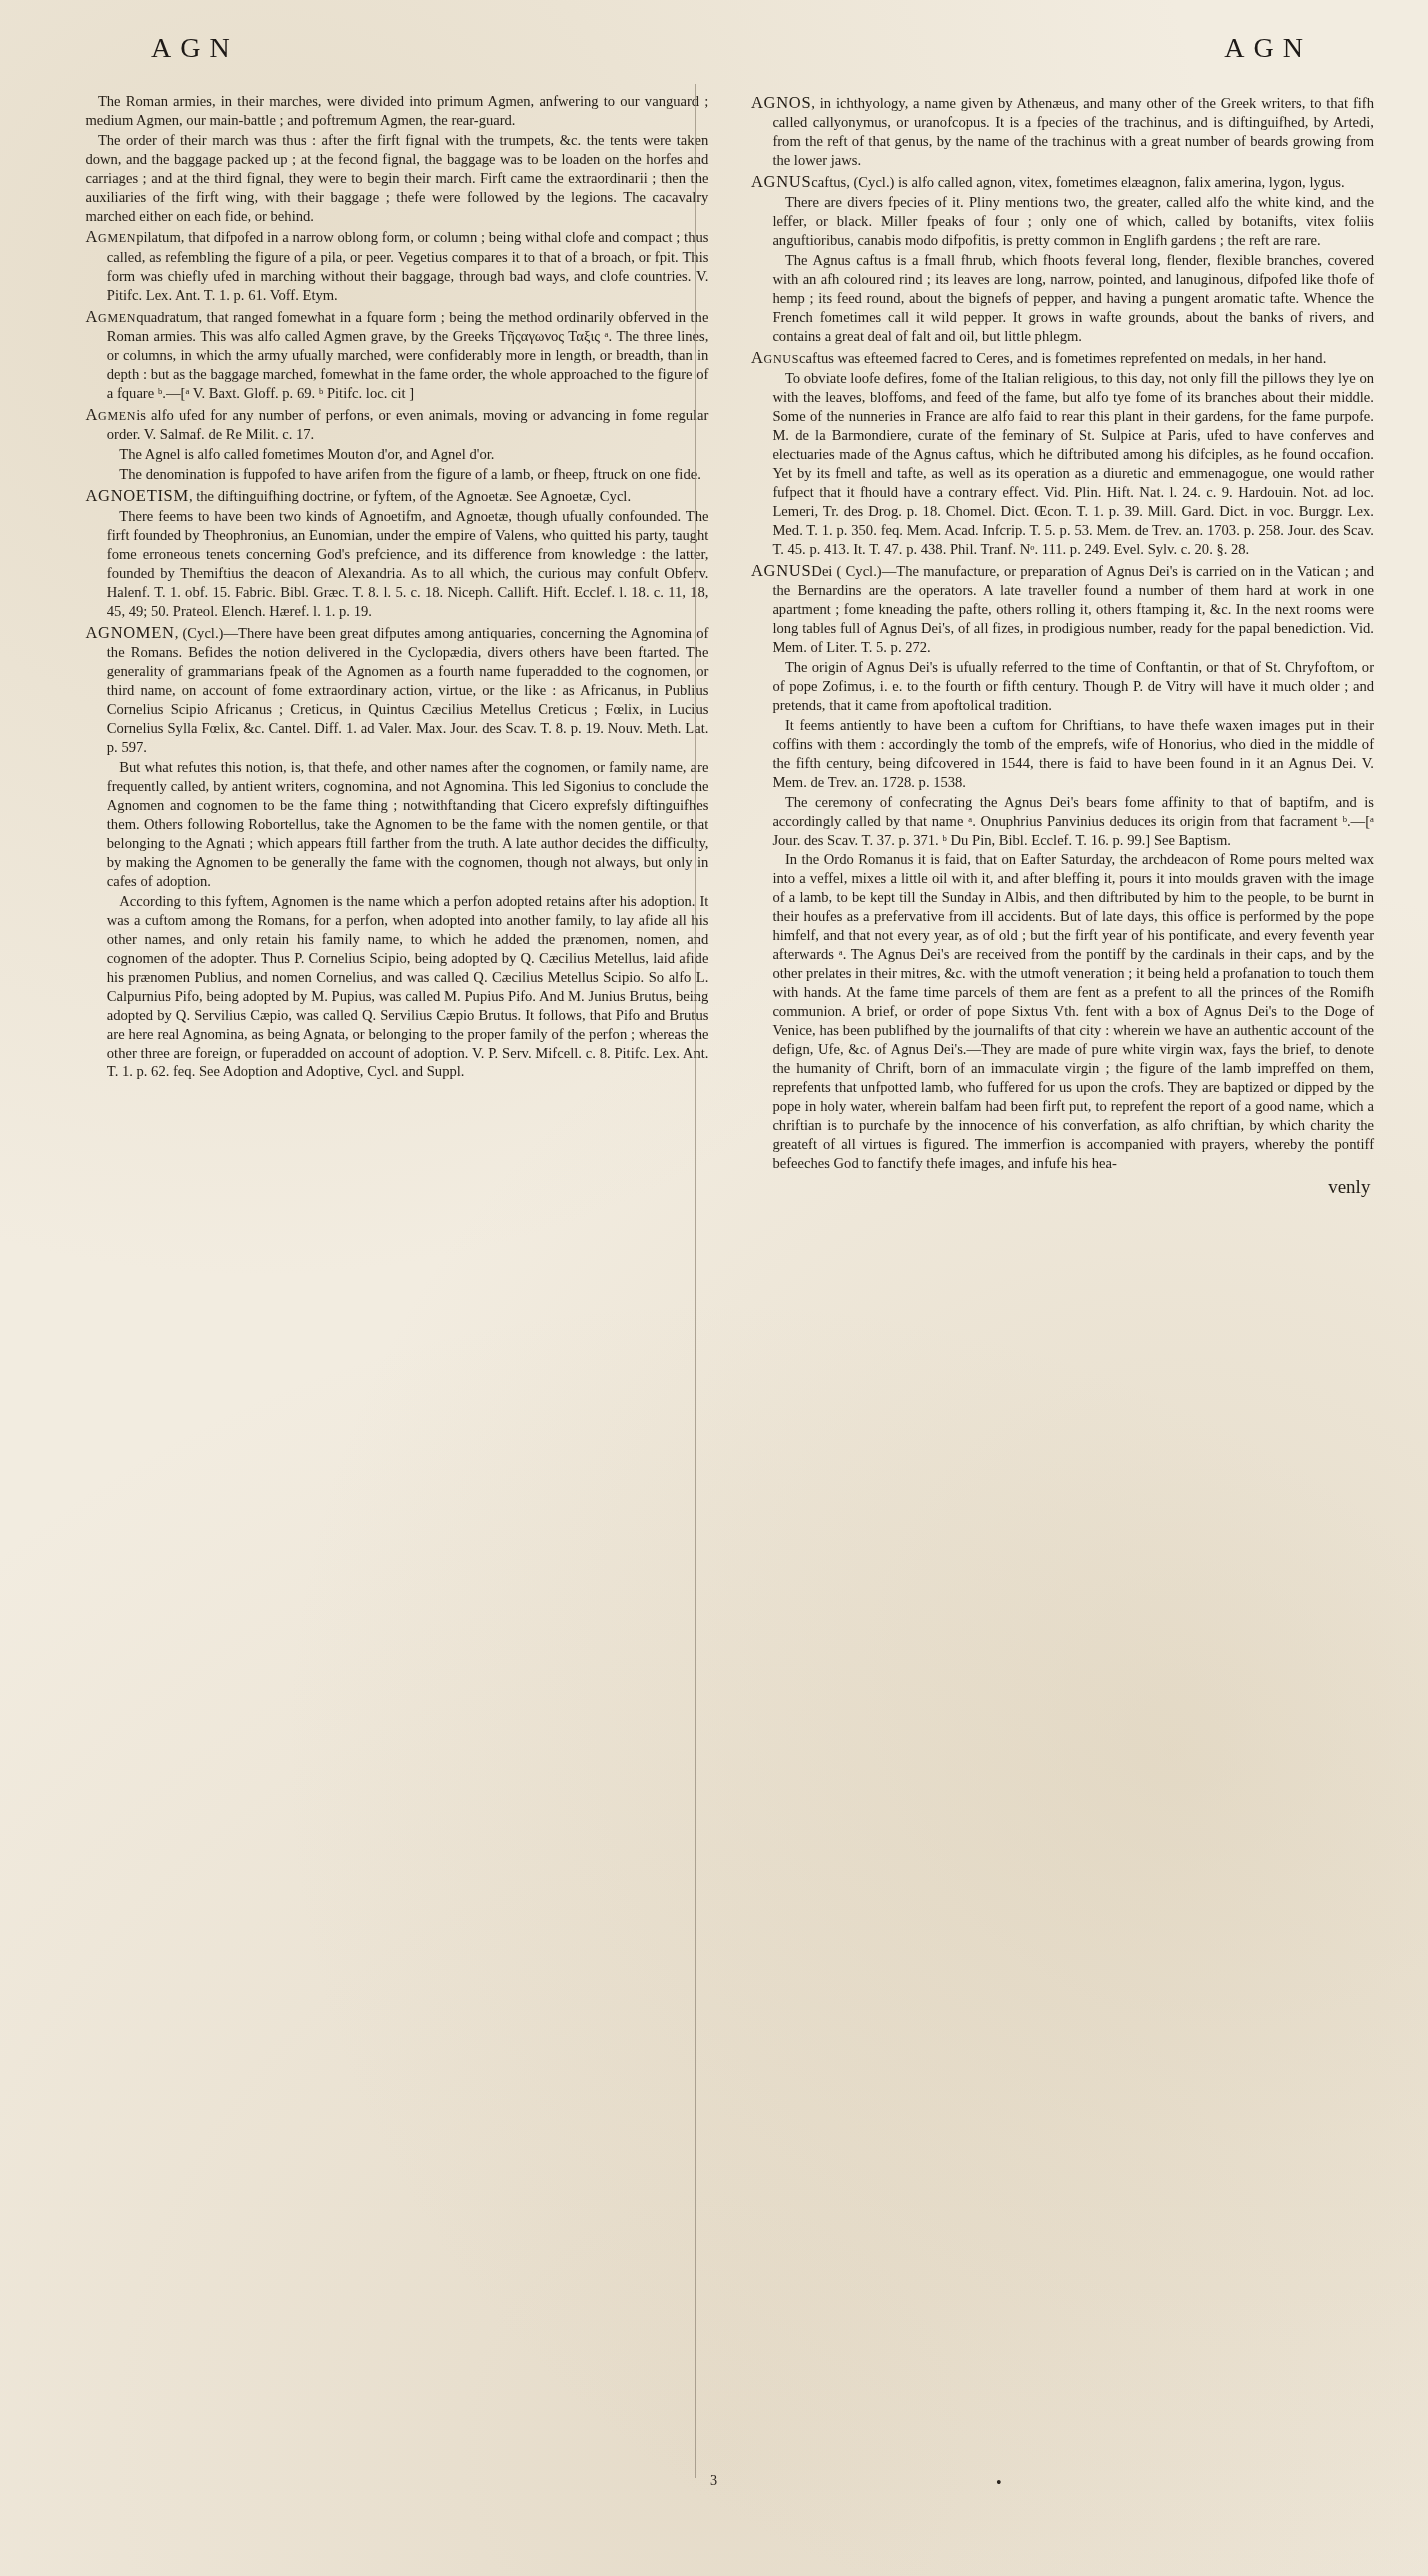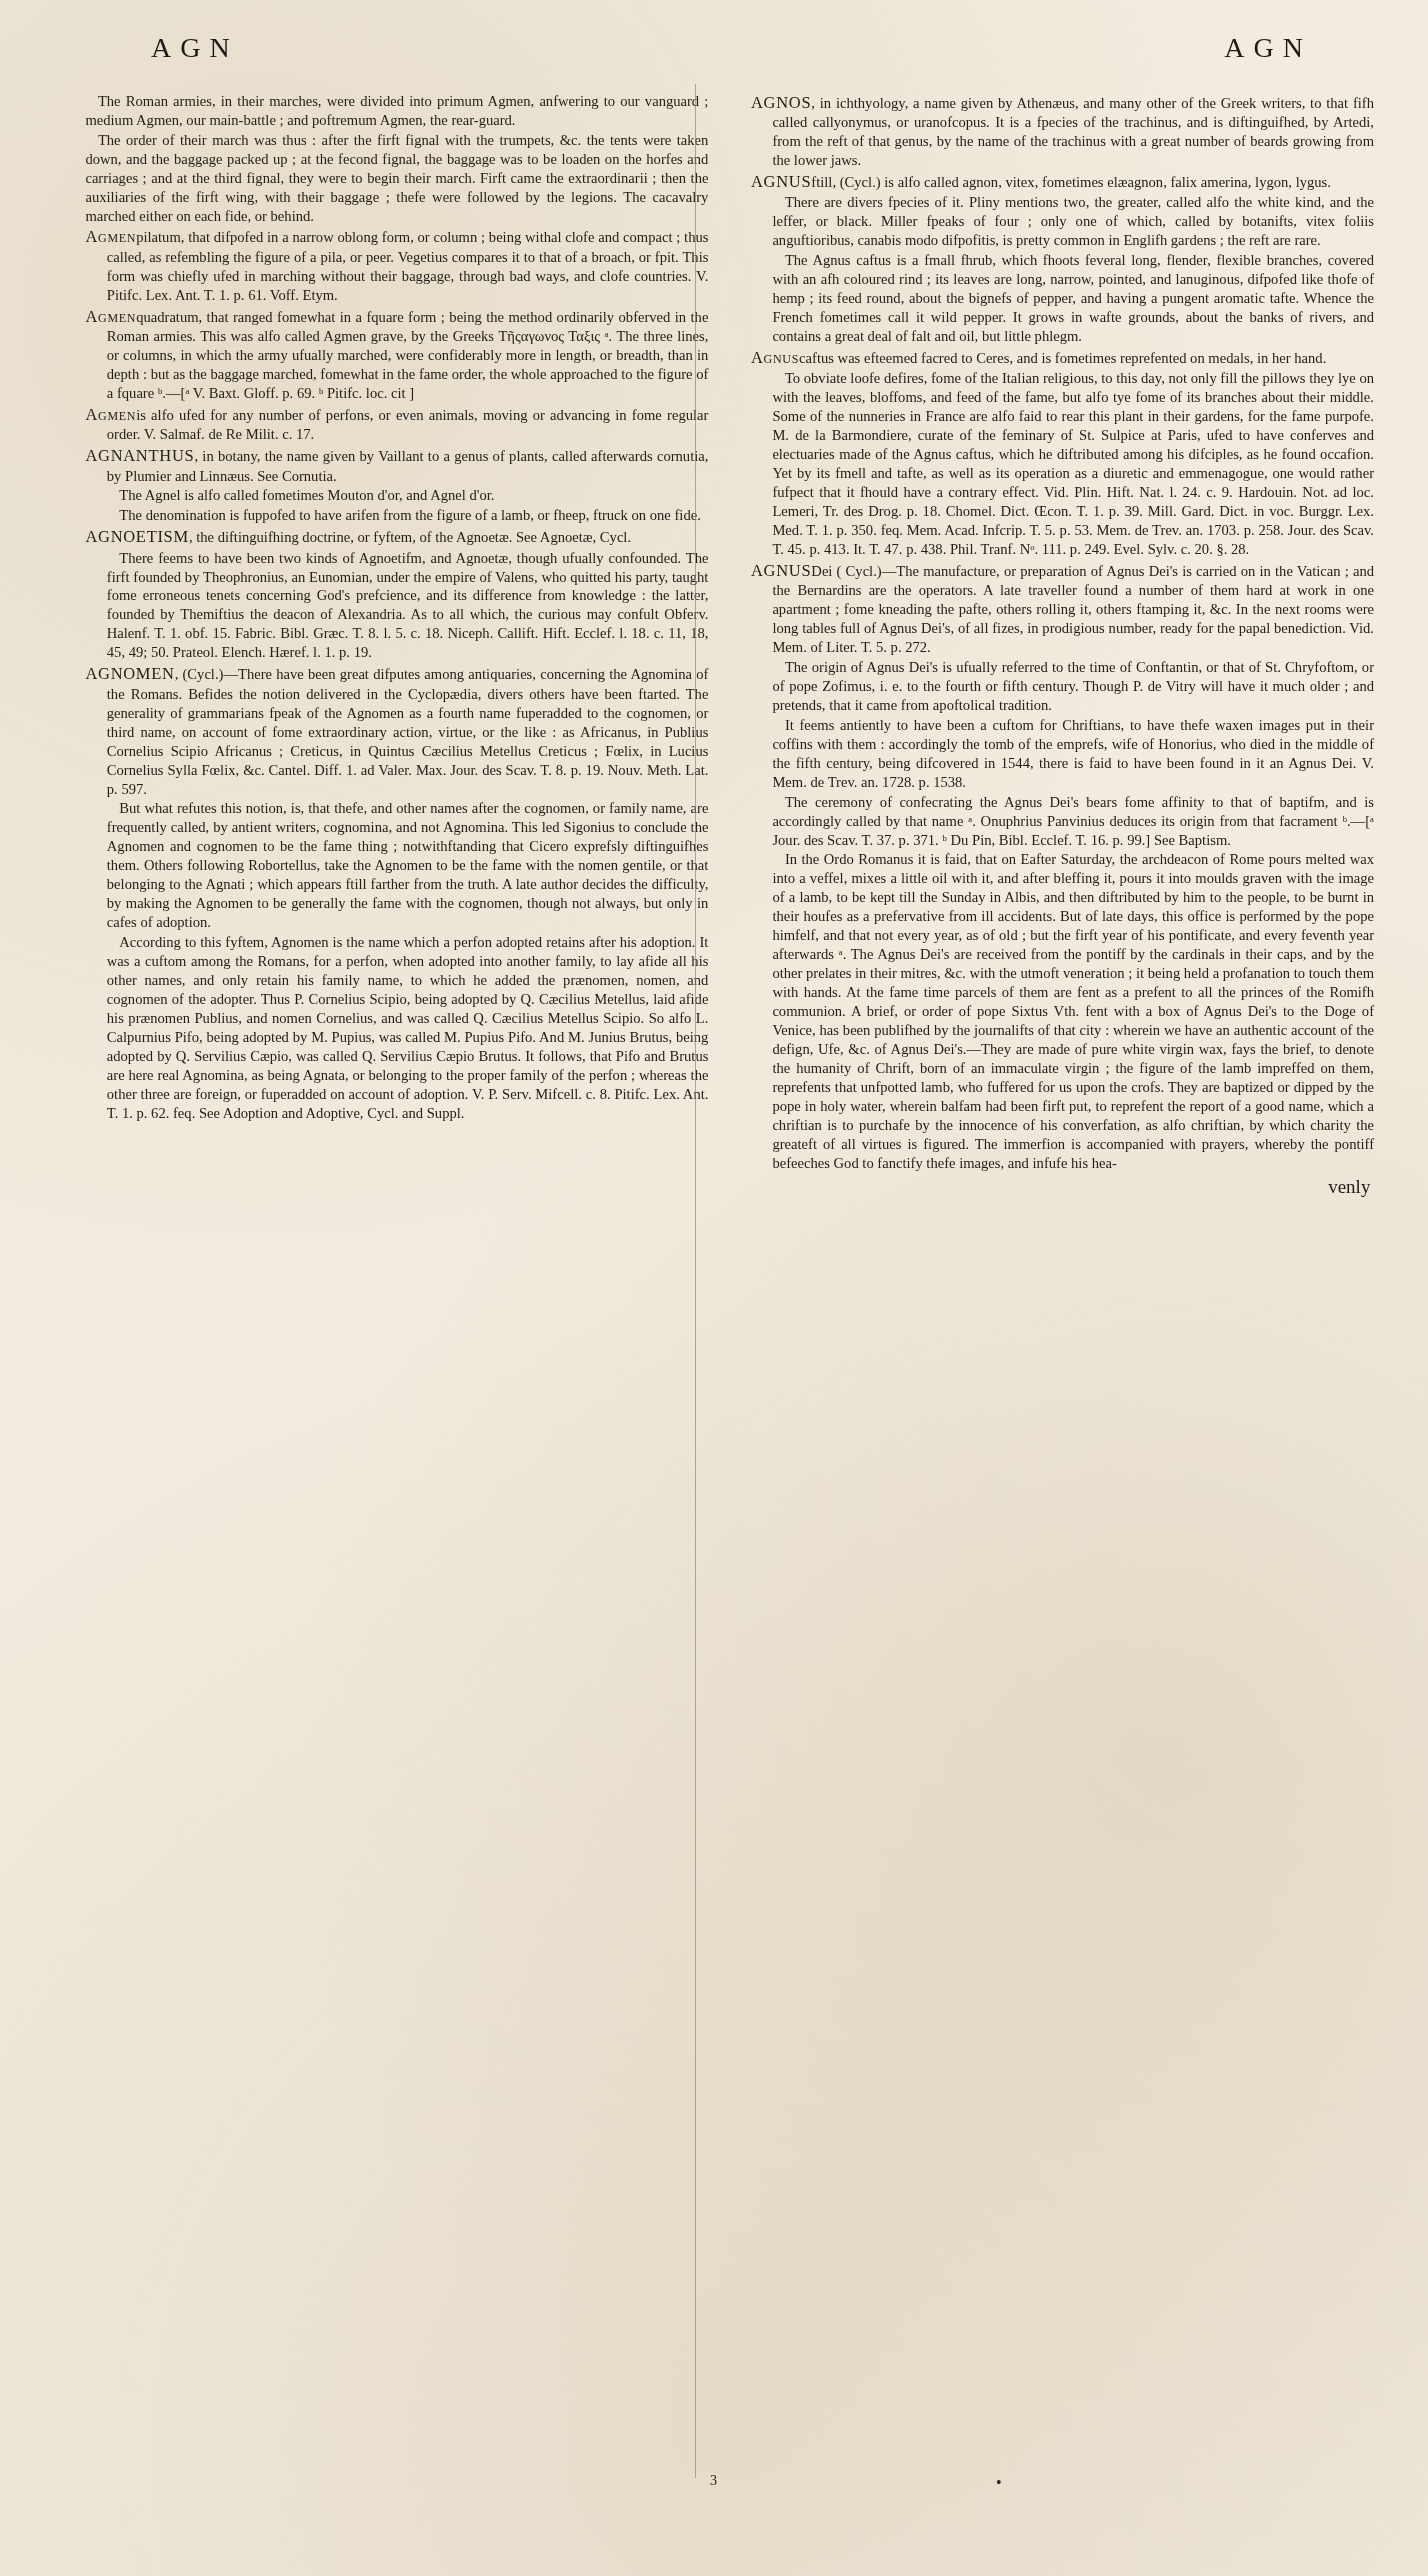--- a/index.html
+++ b/index.html
@@ -127,32 +127,31 @@
 
     <div class="columns">
       <div class="rule"></div>
 
       <div class="col left" id="left-col">
           <p class="plain"><span>The Roman armies, in their marches, were divided into primum Agmen, anfwering to our vanguard ; medium Agmen, our main-battle ; and poftremum Agmen, the rear-guard.</span></p>
           <p class="plain"><span>The order of their march was thus : after the firft fignal with the trumpets, &amp;c. the tents were taken down, and the baggage packed up ; at the fecond fignal, the baggage was to be loaden on the horfes and carriages ; and at the third fignal, they were to begin their march. Firft came the extraordinarii ; then the auxiliaries of the firft wing, with their baggage ; thefe were followed by the legions. The cacavalry marched either on each fide, or behind.</span></p>
           <p class="entry"><span class="hw">Agmen</span><span>pilatum, that difpofed in a narrow oblong form, or column ; being withal clofe and compact ; thus called, as refembling the figure of a pila, or peer. Vegetius compares it to that of a broach, or fpit. This form was chiefly ufed in marching without their baggage, through bad ways, and clofe countries. V. Pitifc. Lex. Ant. T. 1. p. 61. Voff. Etym.</span></p>
           <p class="entry"><span class="hw">Agmen</span><span>quadratum, that ranged fomewhat in a fquare form ; being the method ordinarily obferved in the Roman armies. This was alfo called Agmen grave, by the Greeks Τῆςαγωνος Ταξις ᵃ. The three lines, or columns, in which the army ufually marched, were confiderably more in length, or breadth, than in depth : but as the baggage marched, fomewhat in the fame order, the whole approached to the figure of a fquare ᵇ.—[ᵃ V. Baxt. Gloff. p. 69.  ᵇ Pitifc. loc. cit ]</span></p>
           <p class="entry"><span class="hw">Agmen</span><span>is alfo ufed for any number of perfons, or even animals, moving or advancing in fome regular order. V. Salmaf. de Re Milit. c. 17.</span></p>
-          <p class="entry"><span class="hw">AGNANTHUS</span><span>, in botany, the name given by Vaillant to a genus of plants, called afterwards cornutia, by Plumier and Linnæus.  See Cornutia.</span></p>
           <p class="cont"><span>The Agnel is alfo called fometimes Mouton d'or, and Agnel d'or.</span></p>
           <p class="cont"><span>The denomination is fuppofed to have arifen from the figure of a lamb, or fheep, ftruck on one fide.</span></p>
           <p class="entry"><span class="hw">AGNOETISM</span><span>, the diftinguifhing doctrine, or fyftem, of the Agnoetæ.  See Agnoetæ, Cycl.</span></p>
           <p class="cont"><span>There feems to have been two kinds of Agnoetifm, and Agnoetæ, though ufually confounded. The firft founded by Theophronius, an Eunomian, under the empire of Valens, who quitted his party, taught fome erroneous tenets concerning God's prefcience, and its difference from knowledge : the latter, founded by Themiftius the deacon of Alexandria. As to all which, the curious may confult Obferv. Halenf. T. 1. obf. 15.  Fabric. Bibl. Græc. T. 8. l. 5. c. 18.  Niceph. Callift. Hift. Ecclef. l. 18. c. 11, 18, 45, 49; 50.  Prateol. Elench. Hæref. l. 1. p. 19.</span></p>
           <p class="entry"><span class="hw">AGNOMEN</span><span>, (Cycl.)—There have been great difputes among antiquaries, concerning the Agnomina of the Romans. Befides the notion delivered in the Cyclopædia, divers others have been ftarted. The generality of grammarians fpeak of the Agnomen as a fourth name fuperadded to the cognomen, or third name, on account of fome extraordinary action, virtue, or the like : as Africanus, in Publius Cornelius Scipio Africanus ; Creticus, in Quintus Cæcilius Metellus Creticus ; Fœlix, in Lucius Cornelius Sylla Fœlix, &amp;c.  Cantel. Diff. 1. ad Valer. Max.  Jour. des Scav. T. 8. p. 19.  Nouv. Meth. Lat. p. 597.</span></p>
           <p class="cont"><span>But what refutes this notion, is, that thefe, and other names after the cognomen, or family name, are frequently called, by antient writers, cognomina, and not Agnomina. This led Sigonius to conclude the Agnomen and cognomen to be the fame thing ; notwithftanding that Cicero exprefsly diftinguifhes them. Others following Robortellus, take the Agnomen to be the fame with the nomen gentile, or that belonging to the Agnati ; which appears ftill farther from the truth. A late author decides the difficulty, by making the Agnomen to be generally the fame with the cognomen, though not always, but only in cafes of adoption.</span></p>
           <p class="cont"><span>According to this fyftem, Agnomen is the name which a perfon adopted retains after his adoption. It was a cuftom among the Romans, for a perfon, when adopted into another family, to lay afide all his other names, and only retain his family name, to which he added the prænomen, nomen, and cognomen of the adopter. Thus P. Cornelius Scipio, being adopted by Q. Cæcilius Metellus, laid afide his prænomen Publius, and nomen Cornelius, and was called Q. Cæcilius Metellus Scipio. So alfo L. Calpurnius Pifo, being adopted by M. Pupius, was called M. Pupius Pifo. And M. Junius Brutus, being adopted by Q. Servilius Cæpio, was called Q. Servilius Cæpio Brutus. It follows, that Pifo and Brutus are here real Agnomina, as being Agnata, or belonging to the proper family of the perfon ; whereas the other three are foreign, or fuperadded on account of adoption. V. P. Serv. Mifcell. c. 8.  Pitifc. Lex. Ant. T. 1. p. 62. feq.  See Adoption and Adoptive, Cycl. and Suppl.</span></p>
         </div>
       <div class="col right" id="right-col">
           <p class="entry"><span class="hw">AGNOS</span><span>, in ichthyology, a name given by Athenæus, and many other of the Greek writers, to that fifh called callyonymus, or uranofcopus. It is a fpecies of the trachinus, and is diftinguifhed, by Artedi, from the reft of that genus, by the name of the trachinus with a great number of beards growing from the lower jaws.</span></p>
-          <p class="entry"><span class="hw">AGNUS</span><span>ftill, (Cycl.) is alfo called agnon, vitex, fometimes elæagnon, falix amerina, lygon, lygus.</span></p>
+          <p class="entry"><span class="hw">AGNUS</span><span>caftus, (Cycl.) is alfo called agnon, vitex, fometimes elæagnon, falix amerina, lygon, lygus.</span></p>
           <p class="cont"><span>There are divers fpecies of it. Pliny mentions two, the greater, called alfo the white kind, and the leffer, or black. Miller fpeaks of four ; only one of which, called by botanifts, vitex foliis anguftioribus, canabis modo difpofitis, is pretty common in Englifh gardens ; the reft are rare.</span></p>
           <p class="cont"><span>The Agnus caftus is a fmall fhrub, which fhoots feveral long, flender, flexible branches, covered with an afh coloured rind ; its leaves are long, narrow, pointed, and lanuginous, difpofed like thofe of hemp ; its feed round, about the bignefs of pepper, and having a pungent aromatic tafte. Whence the French fometimes call it wild pepper. It grows in wafte grounds, about the banks of rivers, and contains a great deal of falt and oil, but little phlegm.</span></p>
           <p class="entry"><span class="hw">Agnus</span><span>caftus was efteemed facred to Ceres, and is fometimes reprefented on medals, in her hand.</span></p>
           <p class="cont"><span>To obviate loofe defires, fome of the Italian religious, to this day, not only fill the pillows they lye on with the leaves, bloffoms, and feed of the fame, but alfo tye fome of its branches about their middle. Some of the nunneries in France are alfo faid to rear this plant in their gardens, for the fame purpofe. M. de la Barmondiere, curate of the feminary of St. Sulpice at Paris, ufed to have conferves and electuaries made of the Agnus caftus, which he diftributed among his difciples, as he found occafion. Yet by its fmell and tafte, as well as its operation as a diuretic and emmenagogue, one would rather fufpect that it fhould have a contrary effect. Vid. Plin. Hift. Nat. l. 24. c. 9.  Hardouin. Not. ad loc. Lemeri, Tr. des Drog. p. 18.  Chomel. Dict. Œcon. T. 1. p. 39.  Mill. Gard. Dict. in voc.  Burggr. Lex. Med. T. 1. p. 350. feq.  Mem. Acad. Infcrip. T. 5. p. 53.  Mem. de Trev. an. 1703. p. 258.  Jour. des Scav. T. 45. p. 413. It. T. 47. p. 438.  Phil. Tranf. Nᵒ. 111. p. 249.  Evel. Sylv. c. 20. §. 28.</span></p>
           <p class="entry"><span class="hw">AGNUS</span><span>Dei ( Cycl.)—The manufacture, or preparation of Agnus Dei's is carried on in the Vatican ; and the Bernardins are the operators. A late traveller found a number of them hard at work in one apartment ; fome kneading the pafte, others rolling it, others ftamping it, &amp;c. In the next rooms were long tables full of Agnus Dei's, of all fizes, in prodigious number, ready for the papal benediction. Vid. Mem. of Liter. T. 5. p. 272.</span></p>
           <p class="cont"><span>The origin of Agnus Dei's is ufually referred to the time of Conftantin, or that of St. Chryfoftom, or of pope Zofimus, i. e. to the fourth or fifth century. Though P. de Vitry will have it much older ; and pretends, that it came from apoftolical tradition.</span></p>
           <p class="cont"><span>It feems antiently to have been a cuftom for Chriftians, to have thefe waxen images put in their coffins with them : accordingly the tomb of the emprefs, wife of Honorius, who died in the middle of the fifth century, being difcovered in 1544, there is faid to have been found in it an Agnus Dei. V. Mem. de Trev. an. 1728. p. 1538.</span></p>
           <p class="cont"><span>The ceremony of confecrating the Agnus Dei's bears fome affinity to that of baptifm, and is accordingly called by that name ᵃ. Onuphrius Panvinius deduces its origin from that facrament ᵇ.—[ᵃ Jour. des Scav. T. 37. p. 371.  ᵇ Du Pin, Bibl. Ecclef. T. 16. p. 99.]  See Baptism.</span></p>
           <p class="cont"><span>In the Ordo Romanus it is faid, that on Eafter Saturday, the archdeacon of Rome pours melted wax into a veffel, mixes a little oil with it, and after bleffing it, pours it into moulds graven with the image of a lamb, to be kept till the Sunday in Albis, and then diftributed by him to the people, to be burnt in their houfes as a prefervative from ill accidents. But of late days, this office is performed by the pope himfelf, and that not every year, as of old ; but the firft year of his pontificate, and every feventh year afterwards ᵃ. The Agnus Dei's are received from the pontiff by the cardinals in their caps, and by the other prelates in their mitres, &amp;c. with the utmoft veneration ; it being held a profanation to touch them with hands. At the fame time parcels of them are fent as a prefent to all the princes of the Romifh communion. A brief, or order of pope Sixtus Vth. fent with a box of Agnus Dei's to the Doge of Venice, has been publifhed by the journalifts of that city : wherein we have an authentic account of the defign, Ufe, &amp;c. of Agnus Dei's.—They are made of pure white virgin wax, fays the brief, to denote the humanity of Chrift, born of an immaculate virgin ; the figure of the lamb impreffed on them, reprefents that unfpotted lamb, who fuffered for us upon the crofs. They are baptized or dipped by the pope in holy water, wherein balfam had been firft put, to reprefent the report of a good name, which a chriftian is to purchafe by the innocence of his converfation, as alfo chriftian, by which charity the greateft of all virtues is figured. The immerfion is accompanied with prayers, whereby the pontiff befeeches God to fanctify thefe images, and infufe his hea-</span></p>
           <div class="catchword">venly</div>

